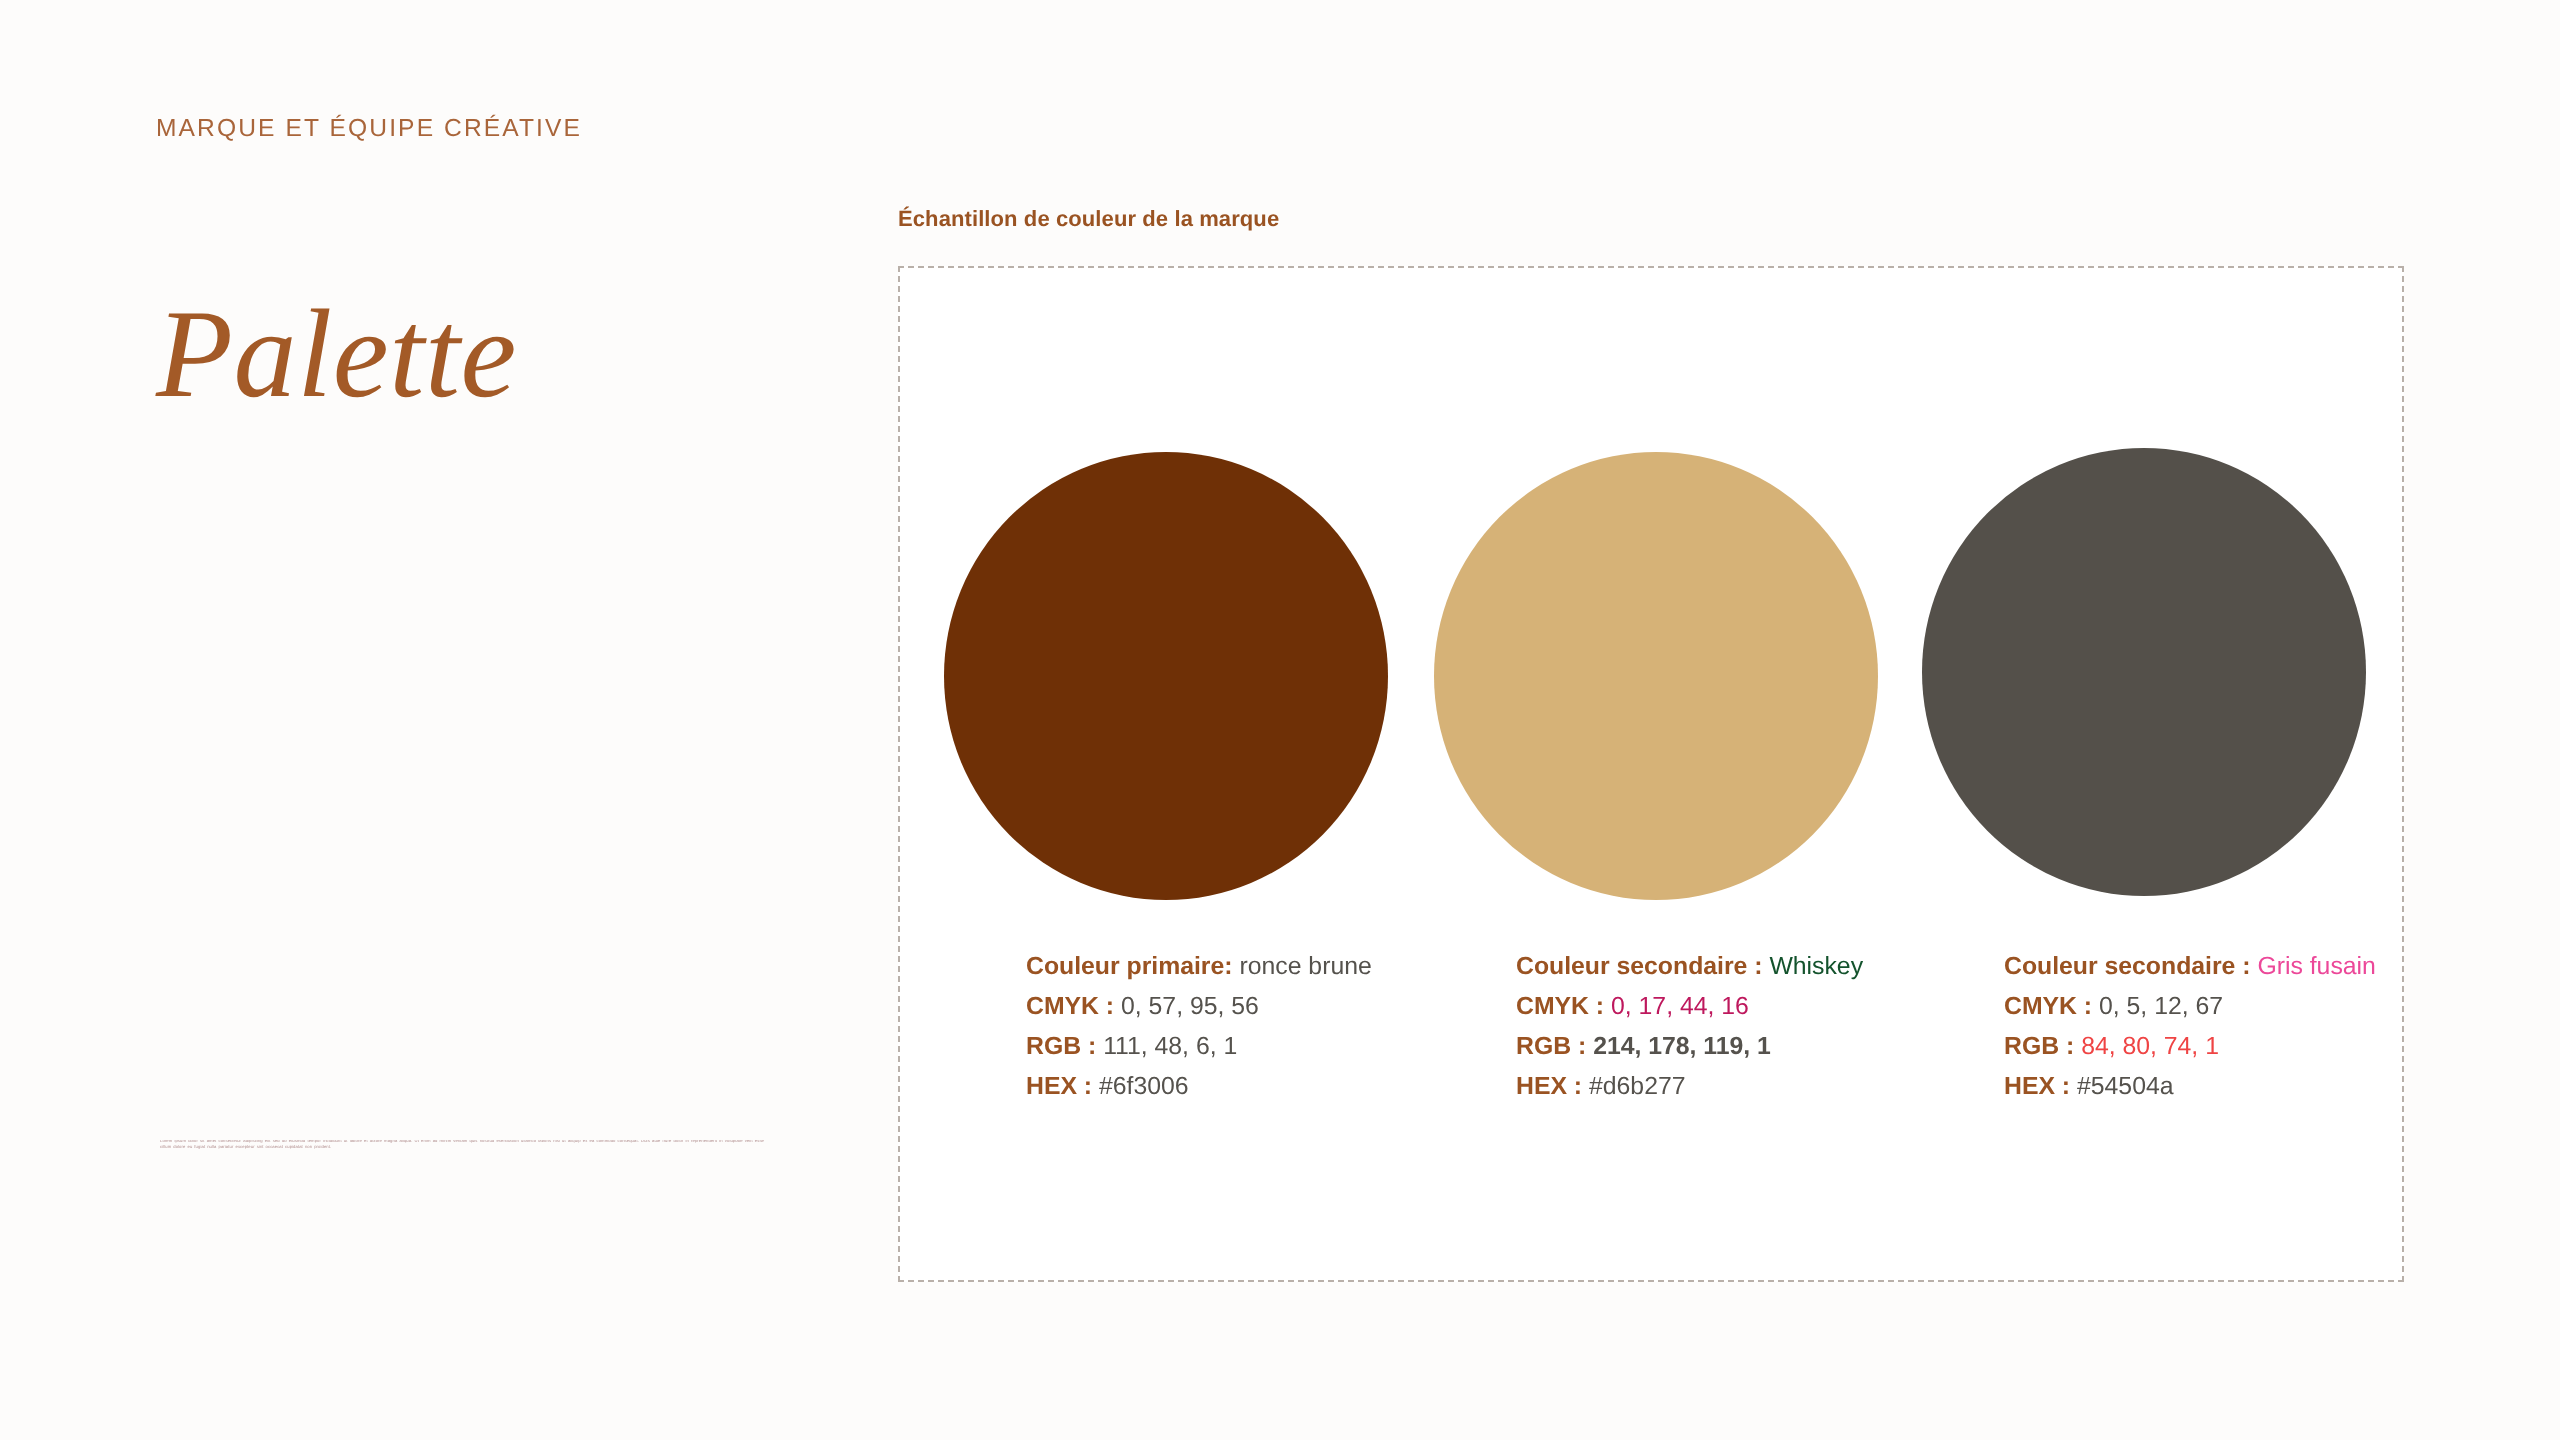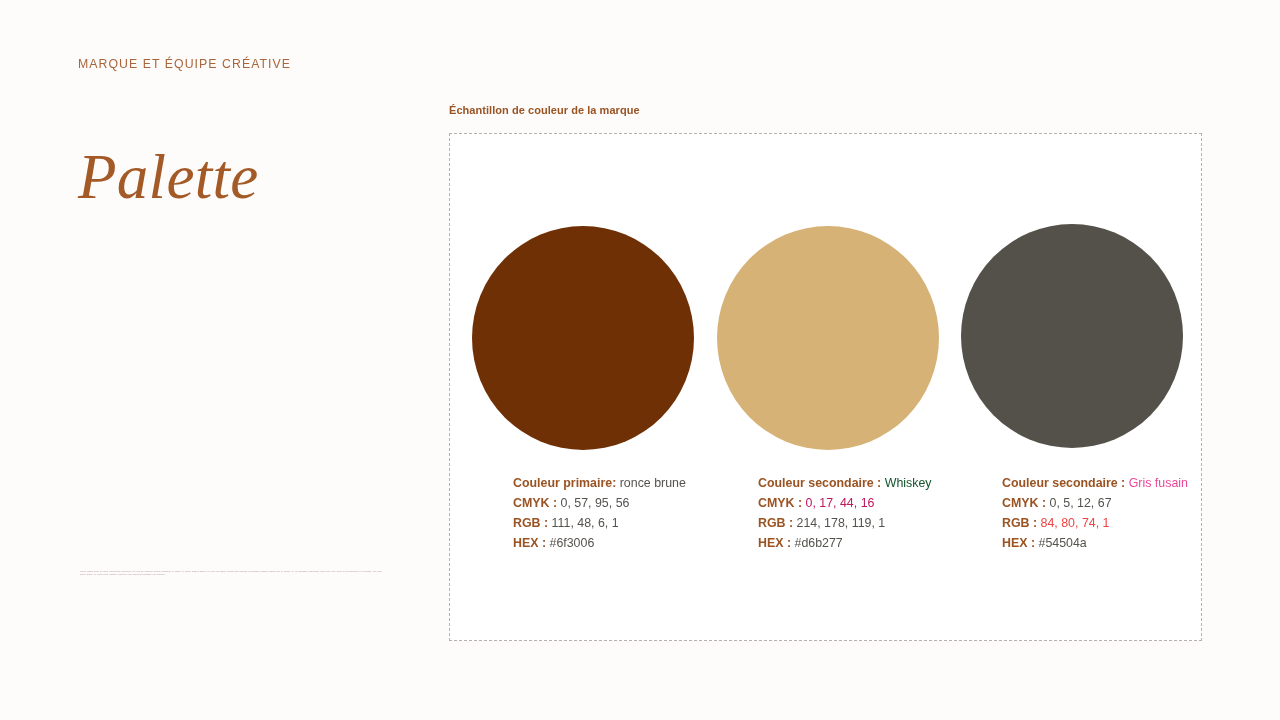--- a/index.html
+++ b/index.html
@@ -187,21 +187,21 @@
           <span class="row name">
             <span class="k" style="color: rgb(154, 83, 34);">Couleur secondaire :</span>
             <span class="v" style="color: #14532d;">Whiskey</span>
           </span>
           <span class="row">
             <span class="k" style="color: rgb(154, 83, 34);">CMYK :</span>
             <span class="v" style="color: #be185d;">0, 17, 44, 16</span>
           </span>
           <span class="row">
             <span class="k" style="color: rgb(154, 83, 34);">RGB :</span>
-            <span class="v" style="color: rgb(85, 82, 77);">214, 178, 119, 1</span>
+            <span class="v" style="color: rgb(85, 82, 77); font-weight: bold;">214, 178, 119, 1</span>
           </span>
           <span class="row">
             <span class="k" style="color: rgb(154, 83, 34);">HEX :</span>
             <span class="v" style="color: rgb(85, 82, 77);">#d6b277</span>
           </span>
         </div>
       </div>
 
       <div class="swatch c2">
         <div class="disc" style="background: rgb(84, 80, 74);"></div>

